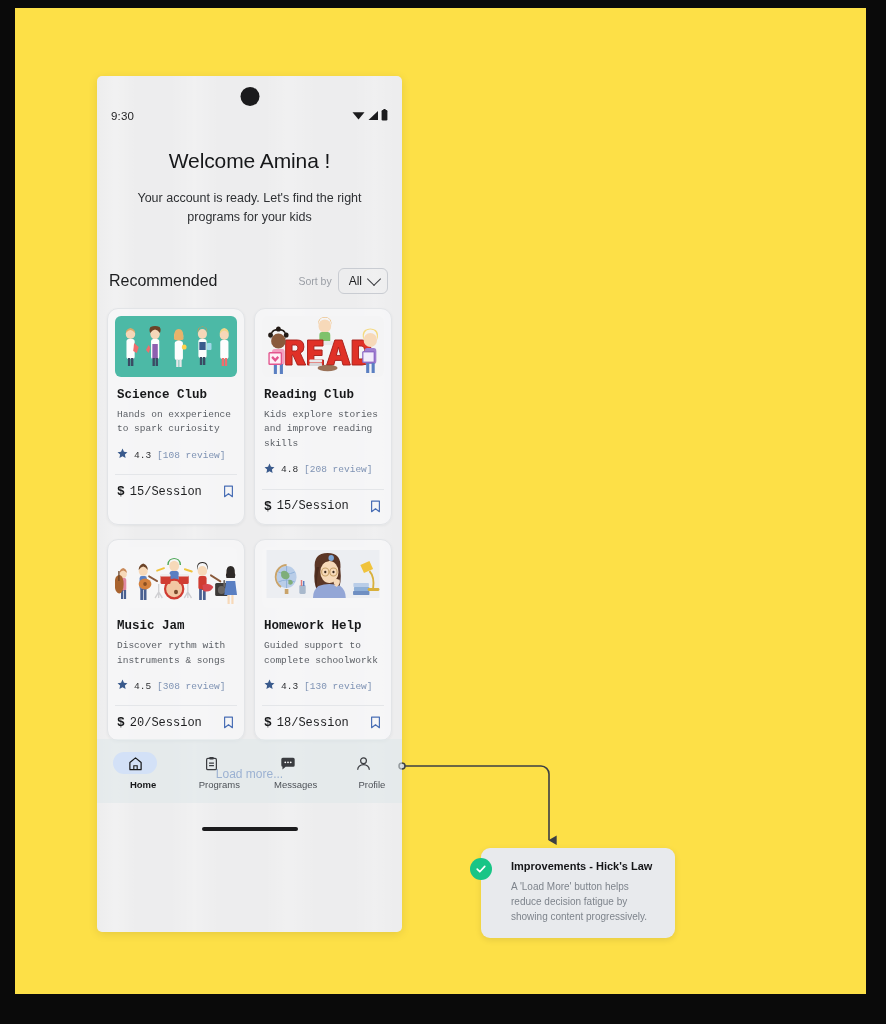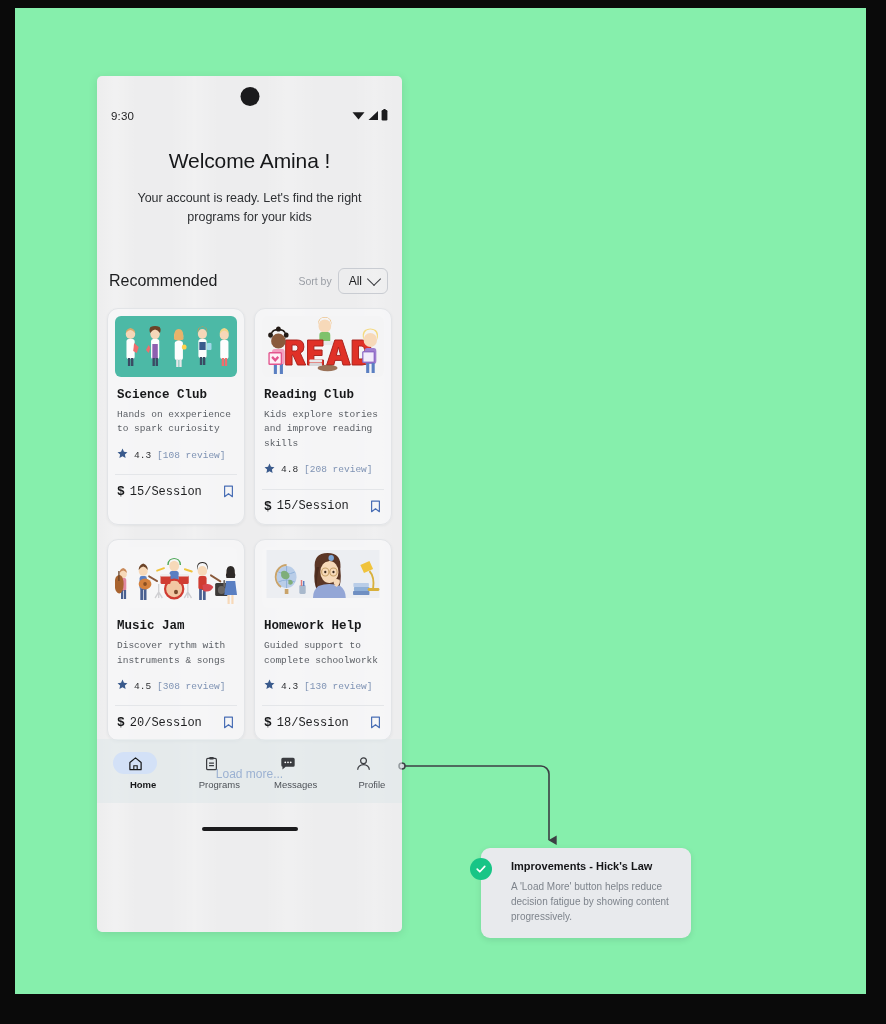--- a/index.html
+++ b/index.html
@@ -21,21 +21,21 @@
     width: 886px;
     height: 1024px;
     background: #0a0a0a;
   }
   #canvas {
     position: absolute;
     left: 15px;
     top: 8px;
     width: 851px;
     height: 986px;
-    background: #86efac;
+    background: #fde047;
   }
 
   
   #phone {
     position: absolute;
     left: 82px;
     top: 68px;
     width: 305px;
     height: 856px;
     background: #ededee;
@@ -309,21 +309,21 @@
     width: 170px;
     height: 104px;
     pointer-events: none;
   }
 
   
   #annotation {
     position: absolute;
     left: 466px;
     top: 840px;
-    width: 210px;
+    width: 194px;
     background: #e8eaed;
     border-radius: 9px;
     padding: 12px 14px 14px 30px;
     box-sizing: border-box;
     box-shadow: 0 2px 6px rgba(20,24,32,0.10);
   }
   .anno-badge {
     position: absolute;
     left: -11px;
     top: 10px;

